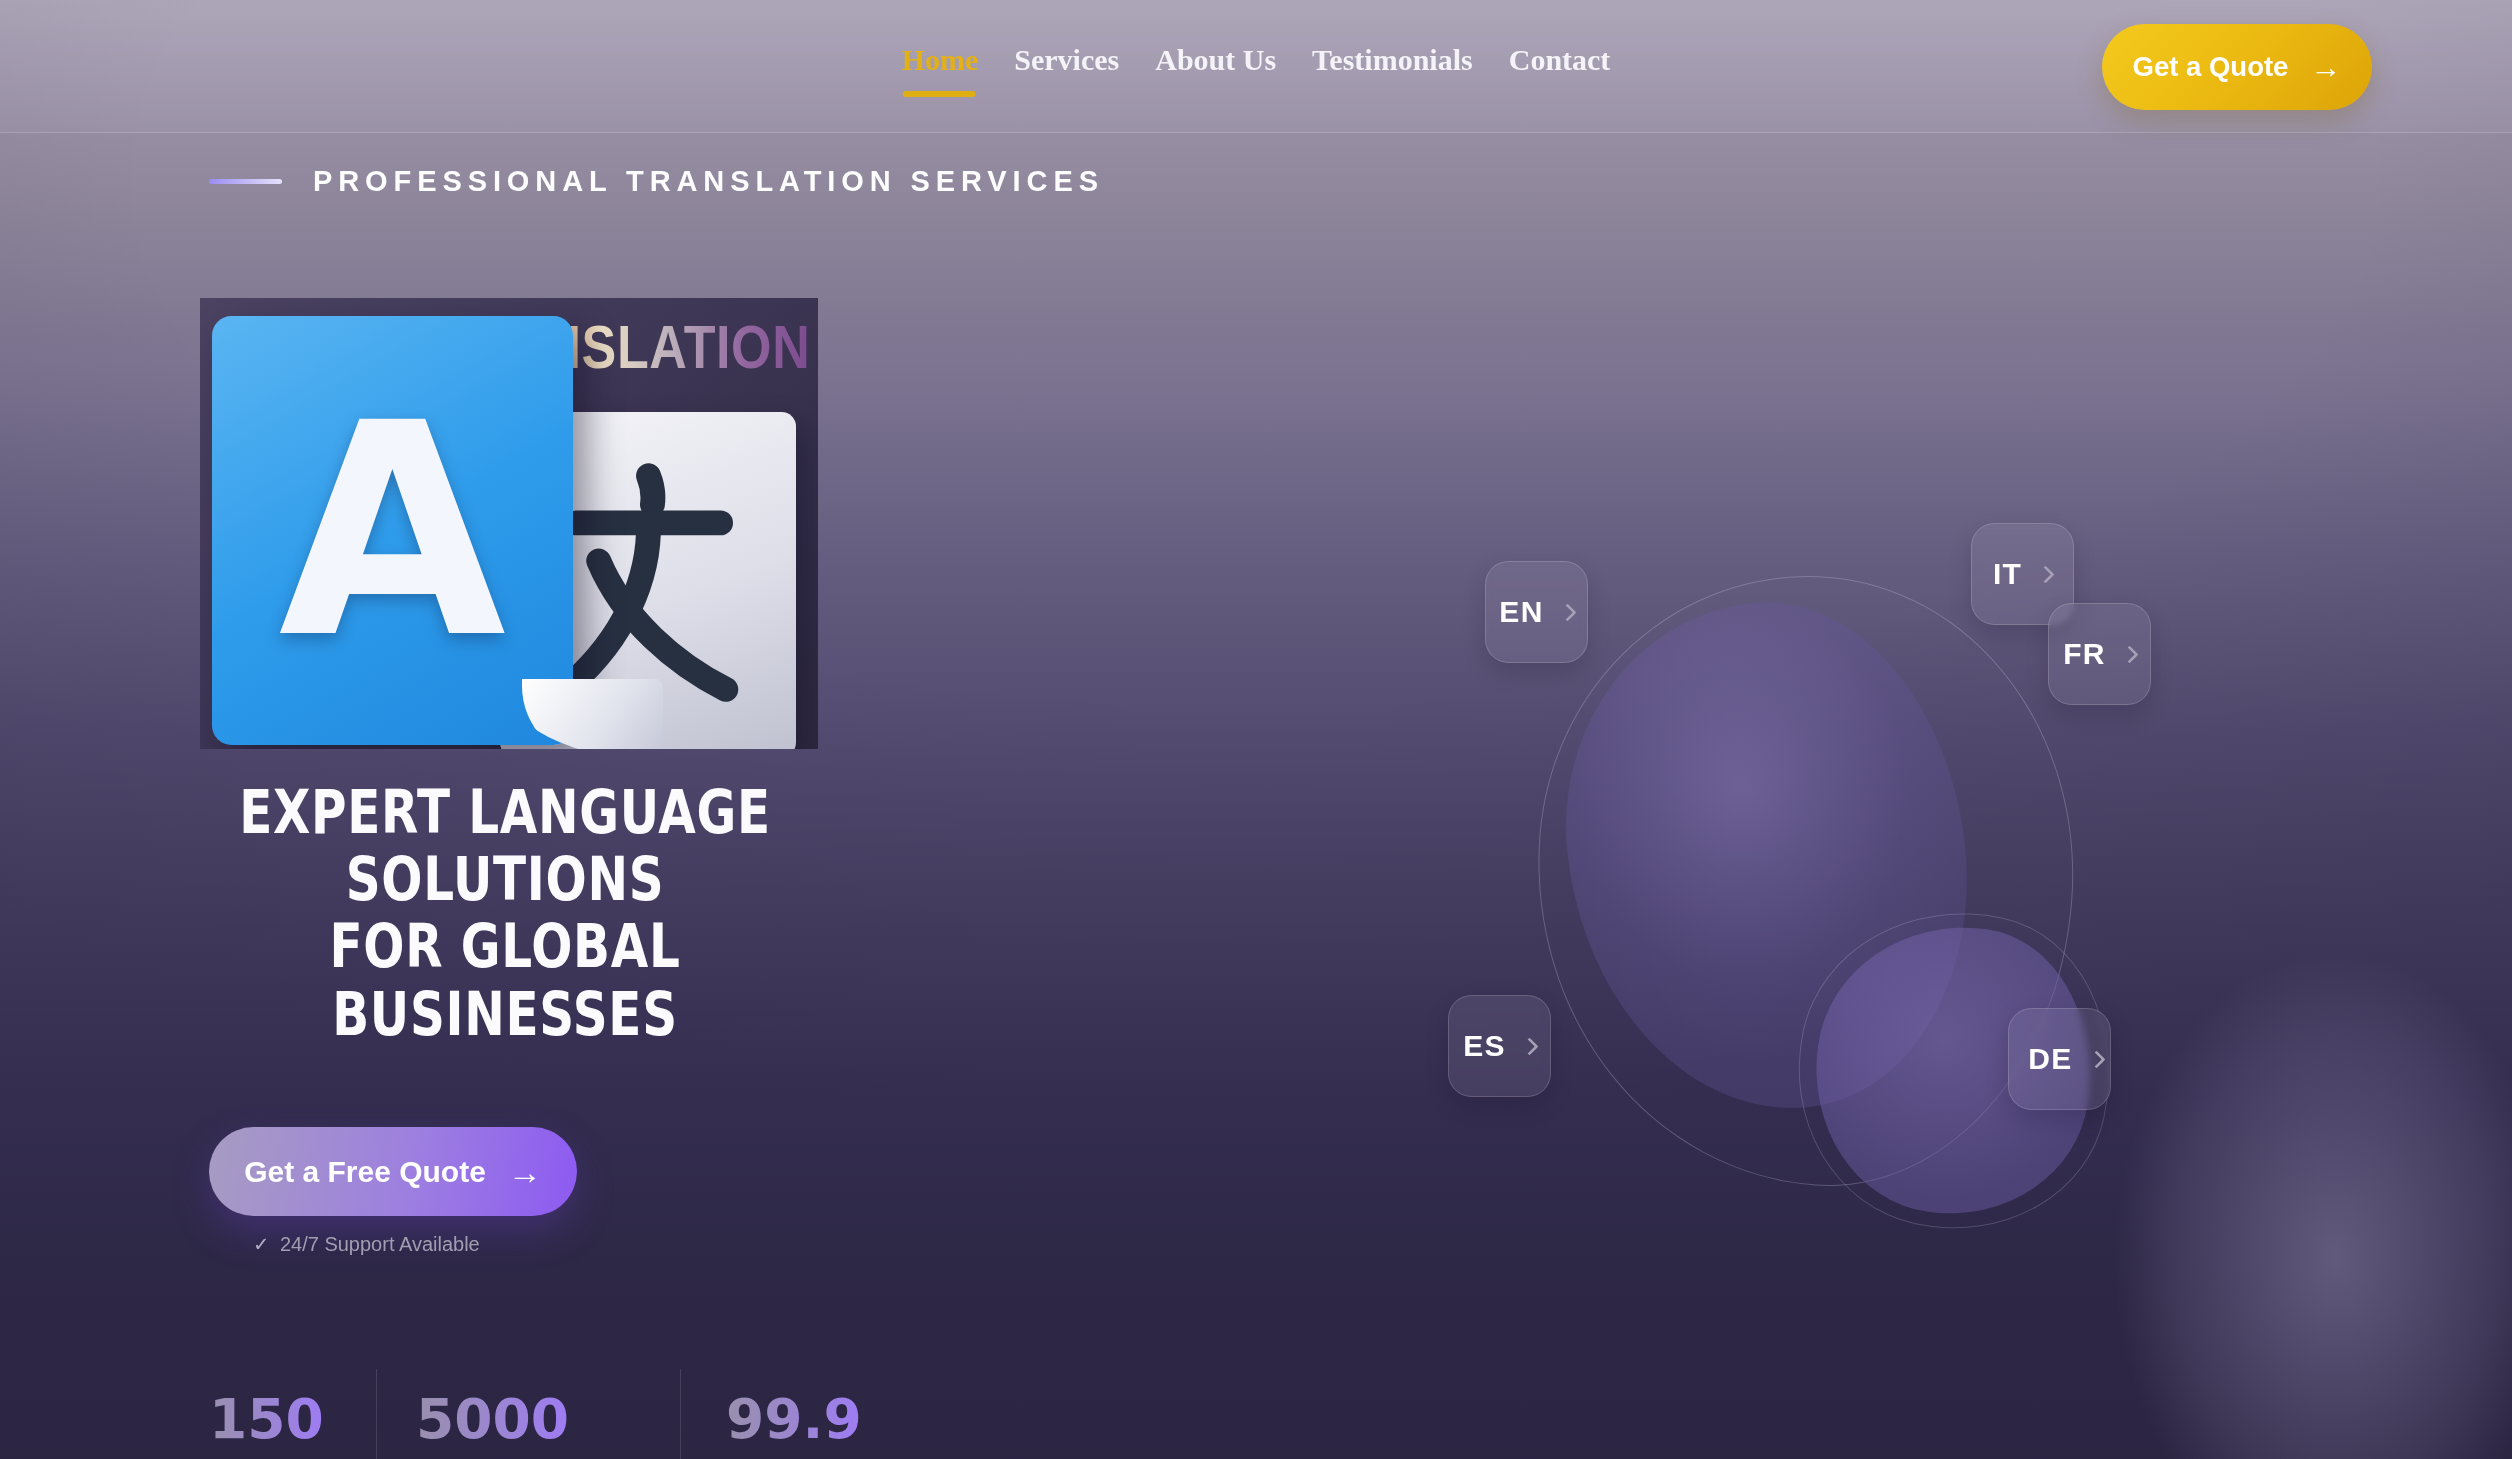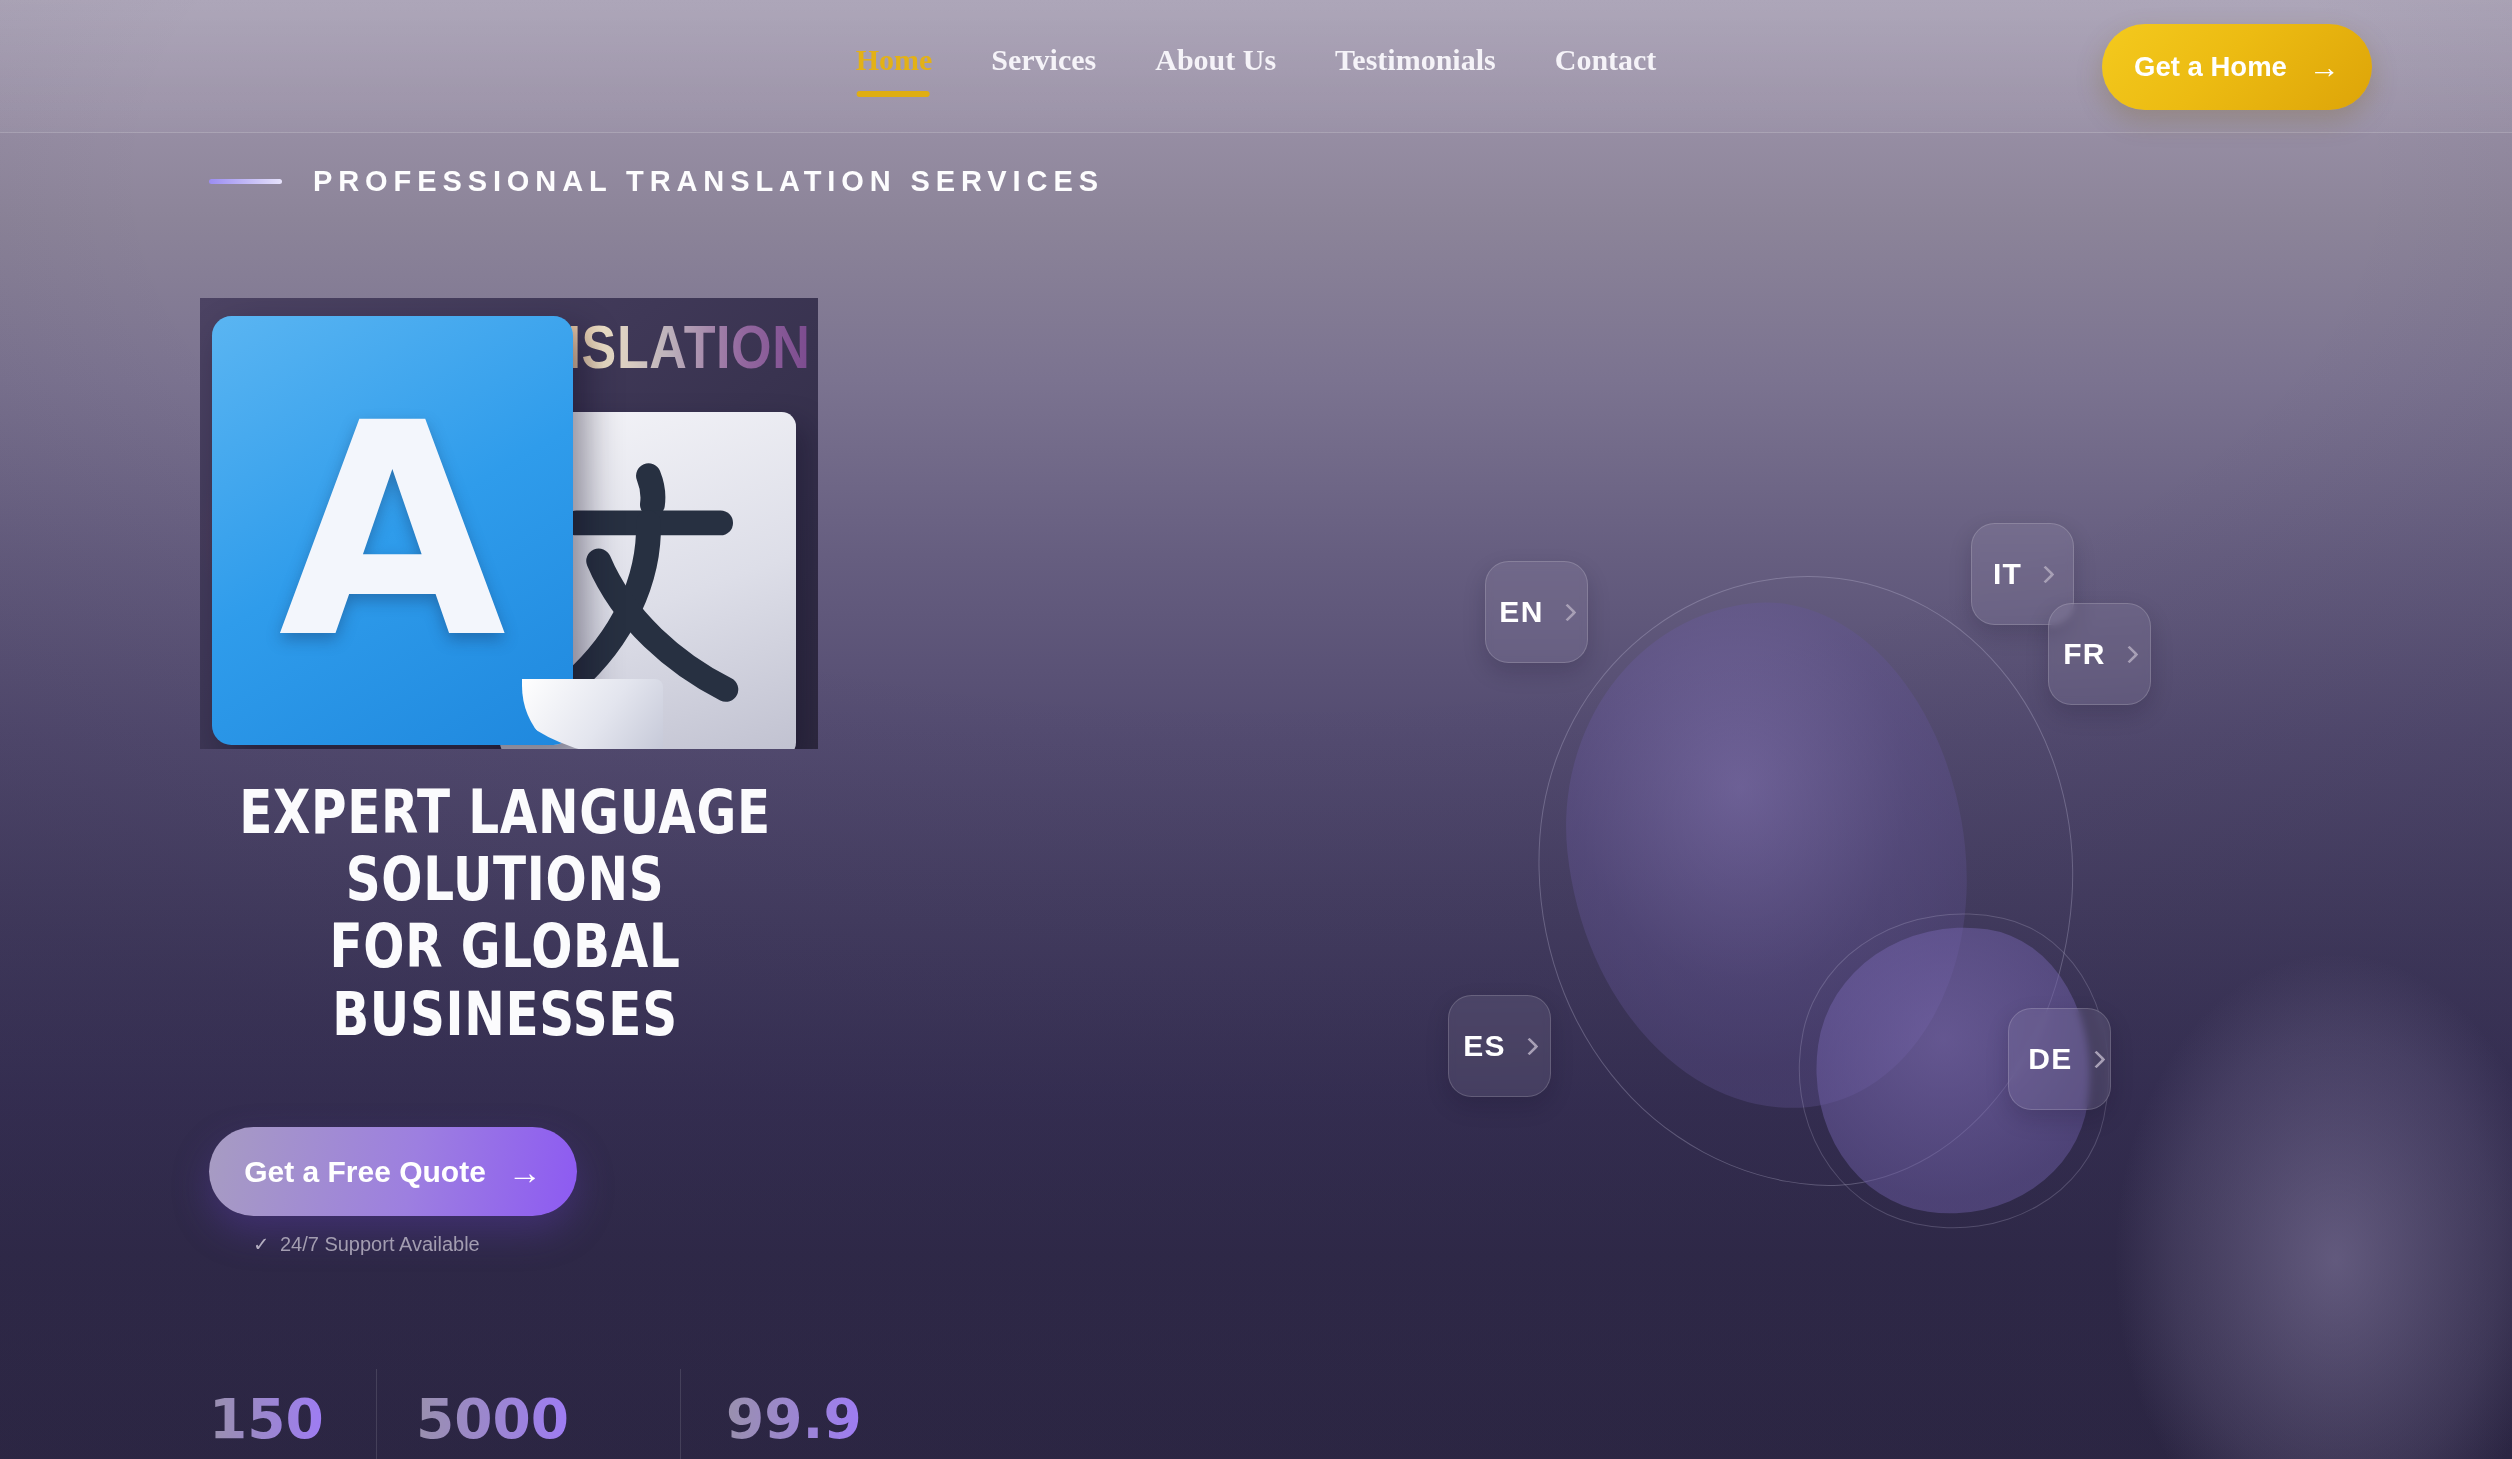--- a/index.html
+++ b/index.html
@@ -18,21 +18,21 @@
 
   
   .header { position:absolute; z-index:5; top:0; left:0; width:100%; height:133px;
     background:linear-gradient(180deg, rgba(255,255,255,0.10), rgba(255,255,255,0.04));
     border-bottom:1.3px solid rgba(255,255,255,0.10); }
   .logo { position:absolute; left:165px; top:15.7px; display:flex; align-items:center; cursor:pointer; }
   .logo svg { display:block; }
   .logo-text { margin-left:11.8px; color:#17161f; }
   .logo-name { font-size:44px; font-weight:700; letter-spacing:-0.7px; line-height:1; font-family:"DejaVu Sans", sans-serif; }
   .logo-tagline { margin-top:7.9px; font-size:16.4px; font-weight:600; letter-spacing:9.8px; color:#1d1c26; }
-  .nav { position:absolute; left:50%; transform:translateX(-50%); top:43px; display:flex; gap:59px; align-items:center; }
+  .nav { position:absolute; left:50%; transform:translateX(-50%); top:43px; display:flex; gap:36px; align-items:center; }
   .nav-link { position:relative; font-family:"Liberation Serif", serif; font-weight:600; font-size:30px;
     color:#f5f3f8; text-decoration:none; cursor:pointer; padding-bottom:19.6px; }
   .nav-link.active { color:#e3b116; }
   .nav-link.active::after { content:""; position:absolute; left:1.3px; bottom:0; width:73px; height:5.2px;
     border-radius:3.3px; background:#dfae13; }
   .btn-gold { position:absolute; left:2102px; top:24px; width:270px; height:86px; border:none; cursor:pointer;
     border-radius:43px; background:linear-gradient(135deg,#f4ca1e 0%, #ecbb12 45%, #dda408 100%);
     color:#ffffff; font-family:"Liberation Sans", sans-serif; font-weight:700; font-size:27.5px;
     display:flex; align-items:center; justify-content:center; gap:22px;
     box-shadow:0 10.5px 26px rgba(120,90,10,0.25); }
@@ -146,21 +146,21 @@
 
     <nav class="nav">
       <a class="nav-link active">Home</a>
       <a class="nav-link">Services</a>
       <a class="nav-link">About Us</a>
       <a class="nav-link">Testimonials</a>
       <a class="nav-link">Contact</a>
     </nav>
 
     <button class="btn-gold">
-      <span>Get a Home</span>
+      <span>Get a Quote</span>
       <span class="arrow">→</span>
     </button>
   </div>
 
   <div class="eyebrow-row">
     <span class="eyebrow-dash"></span>
     <h2 class="eyebrow">PROFESSIONAL TRANSLATION SERVICES</h2>
   </div>
 
   <div class="illustration">

